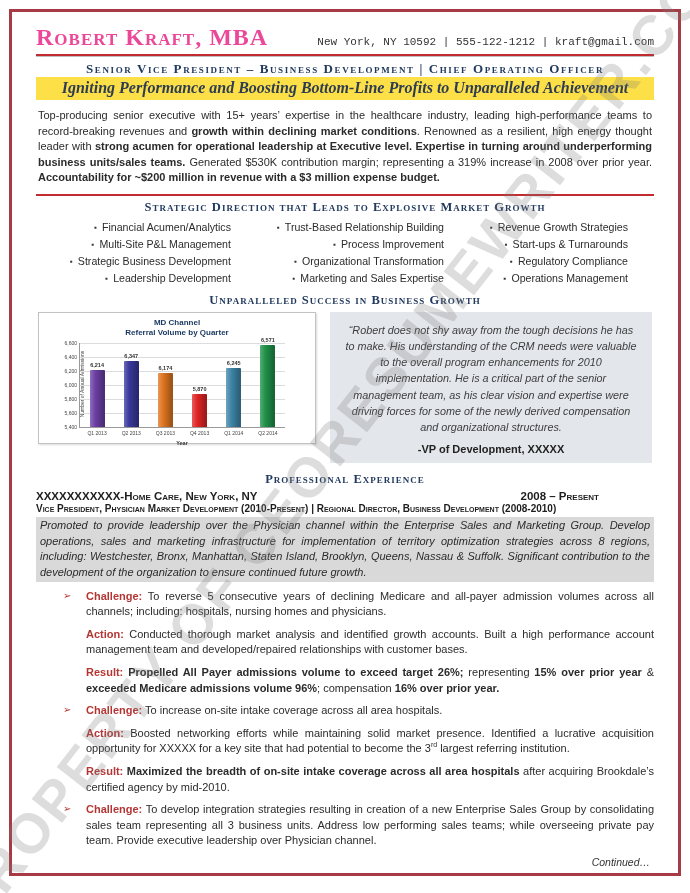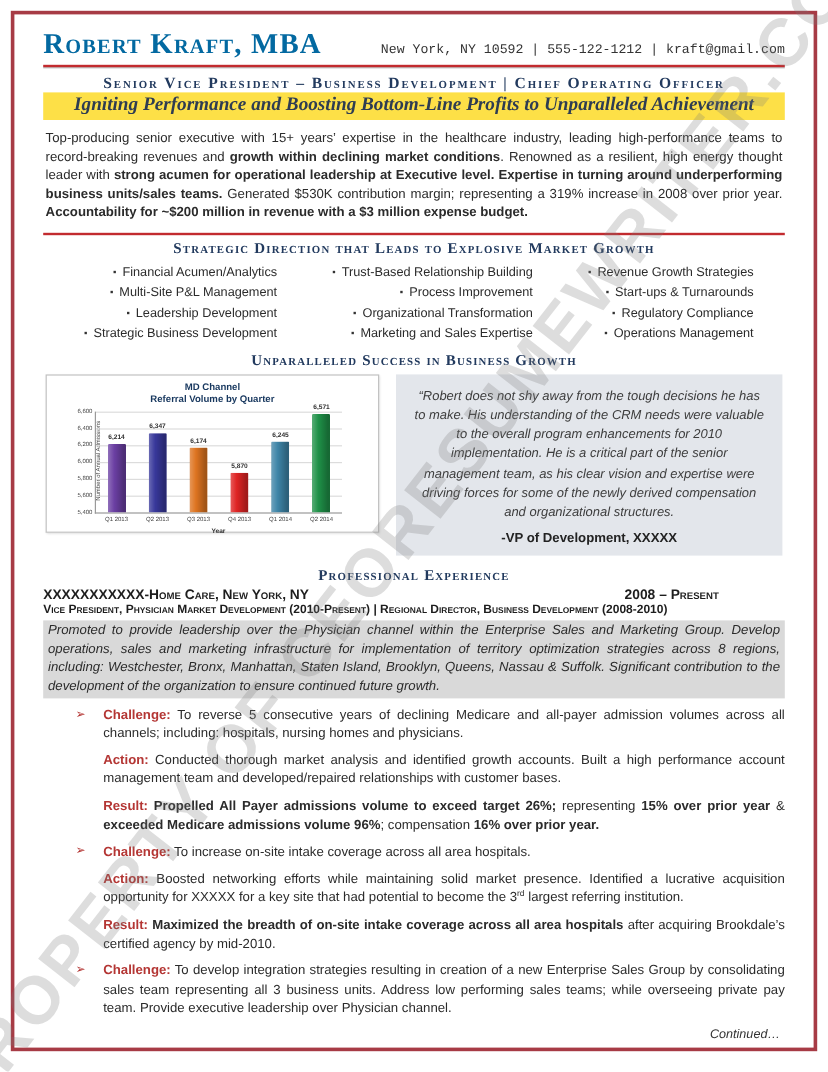--- a/index.html
+++ b/index.html
@@ -9,21 +9,21 @@
         border:3px solid #A73B45;box-sizing:border-box;
         padding:12px 24px 4px 24px;background:#fff;}
   
   .watermark{position:absolute;top:48%;left:50%;z-index:6;pointer-events:none;
              transform:translate(-50%,-50%) rotate(-52deg);
              font-size:56px;font-weight:bold;letter-spacing:3px;white-space:nowrap;
              color:rgba(125,125,125,0.26);font-family:"Liberation Sans",sans-serif;}
   
   .hdr-row{display:flex;align-items:baseline;justify-content:space-between;}
   .name{font-family:"Liberation Serif",serif;font-variant:small-caps;
-        font-weight:bold;font-size:24px;color:#0369a1;letter-spacing:1px;}
+        font-weight:bold;font-size:24px;color:#ec4899;letter-spacing:1px;}
   .contact{font-family:Liberation Mono, monospace;font-size:11px;color:#333;}
   .rule-red{border:0;border-top:2px solid #C22B2F;margin:3px 0 5px 0;
             box-shadow:0 1px 0 rgba(140,140,140,.55);}
   .rule-red2{border:0;border-top:2px solid #C22B2F;margin:7px 0 4px 0;}
   .title-line{text-align:center;font-family:"Liberation Serif",serif;
         font-variant:small-caps;font-weight:bold;font-size:13px;color:#223A5E;
         letter-spacing:1.6px;margin:2px 0 0 0;}
   .tagline{background:#fde047;text-align:center;font-family:"Liberation Serif",serif;
         font-style:italic;font-weight:bold;font-size:16px;color:#2E3C52;
         padding:2px 0 3px 0;}
@@ -90,22 +90,22 @@
   <div class="tagline">Igniting Performance and Boosting Bottom-Line Profits to Unparalleled Achievement</div>
 
   <div class="summary"><span>Top-producing senior executive with 15+ years’ expertise in the healthcare industry, leading high-performance teams to record-breaking revenues and </span><span class="bseg">growth within declining market conditions</span><span>. Renowned as a resilient, high energy thought leader with </span><span class="bseg">strong acumen for operational leadership at Executive level. Expertise in turning around underperforming business units/sales teams.</span><span> Generated $530K contribution margin; representing a 319% increase in 2008 over prior year. </span><span class="bseg">Accountability for ~$200 million in revenue with a $3 million expense budget.</span></div>
   <hr class="rule-red2">
 
   <div class="sec-title">Strategic Direction that Leads to Explosive Market Growth</div>
   <div class="skills">
       <div class="skill-col">
         <div class="skill-item"><span class="sq">▪</span><span>Financial Acumen/Analytics</span></div>
         <div class="skill-item"><span class="sq">▪</span><span>Multi-Site P&amp;L Management</span></div>
+        <div class="skill-item"><span class="sq">▪</span><span>Strategic Business Development</span></div>
         <div class="skill-item"><span class="sq">▪</span><span>Leadership Development</span></div>
-        <div class="skill-item"><span class="sq">▪</span><span>Strategic Business Development</span></div>
       </div>
       <div class="skill-col">
         <div class="skill-item"><span class="sq">▪</span><span>Trust-Based Relationship Building</span></div>
         <div class="skill-item"><span class="sq">▪</span><span>Process Improvement</span></div>
         <div class="skill-item"><span class="sq">▪</span><span>Organizational Transformation</span></div>
         <div class="skill-item"><span class="sq">▪</span><span>Marketing and Sales Expertise</span></div>
       </div>
       <div class="skill-col">
         <div class="skill-item"><span class="sq">▪</span><span>Revenue Growth Strategies</span></div>
         <div class="skill-item"><span class="sq">▪</span><span>Start-ups &amp; Turnarounds</span></div>

